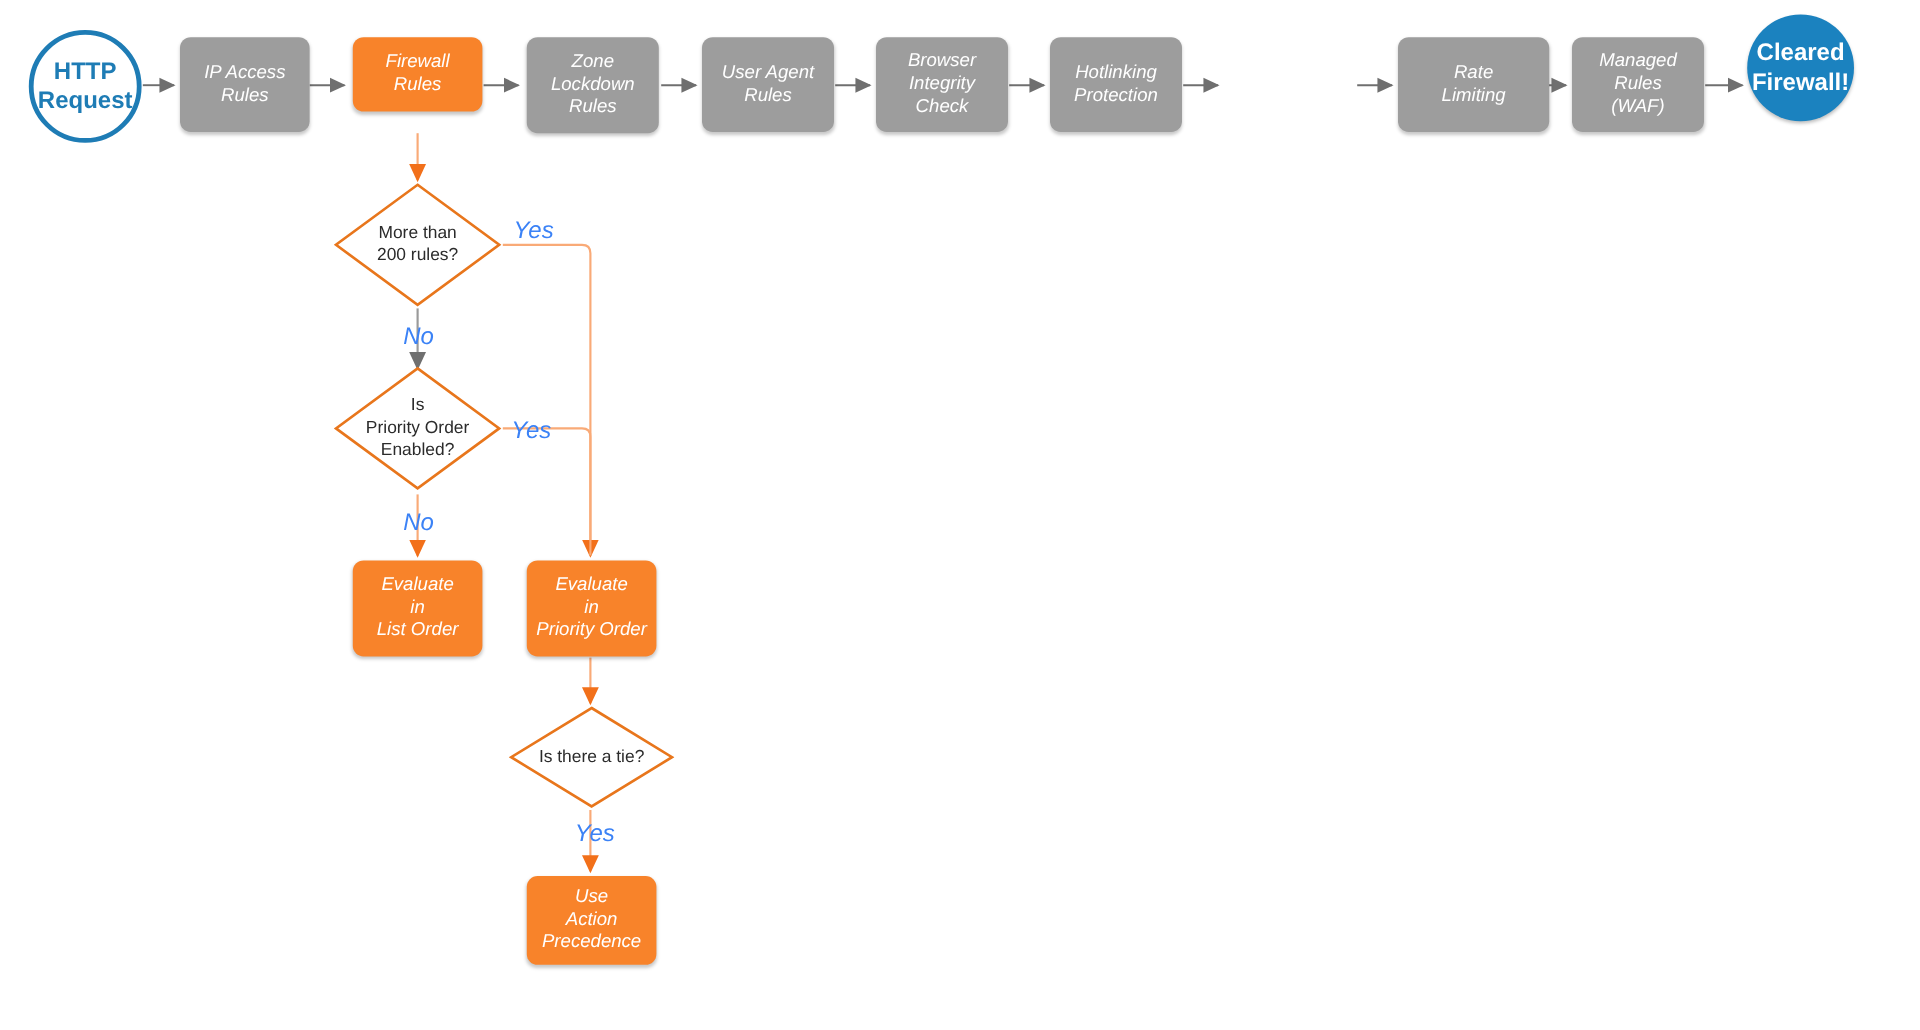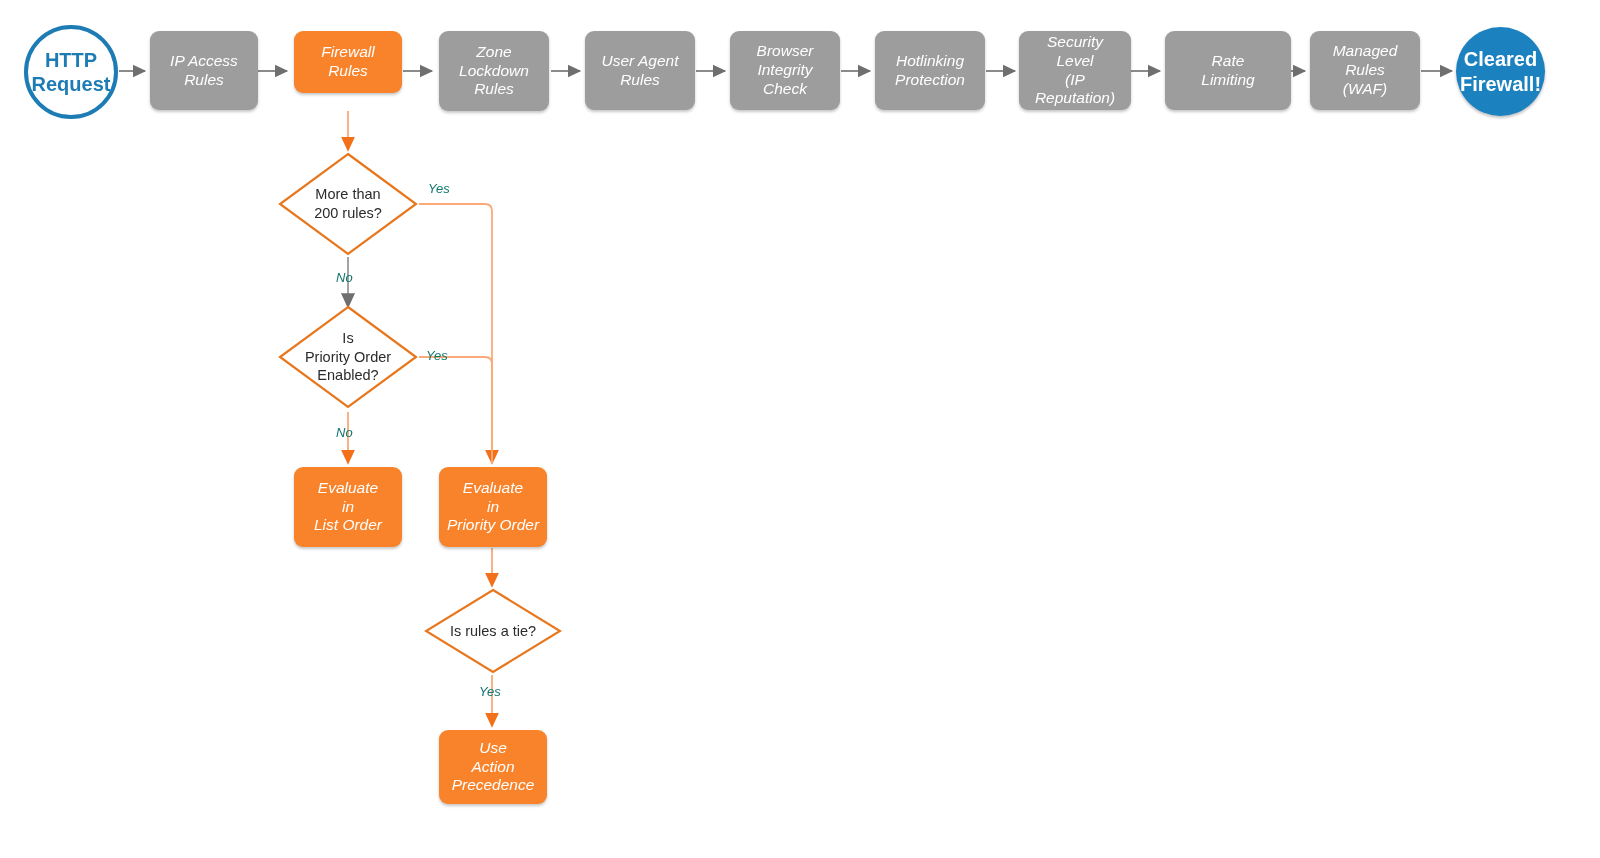--- a/index.html
+++ b/index.html
@@ -80,23 +80,23 @@
     z-index: 2;
     color: #2b2b2b;
     font-size: 14.5px;
     font-style: normal;
     line-height: 1.3;
     width: 100%;
   }
 
   .edge-label {
     position: absolute;
-    font-size: 13px;
+    font-size: 20px;
     font-style: italic;
-    color: #0f766e;
+    color: #3b82f6;
     white-space: nowrap;
   }
 </style>
 </head>
 <body>
 
 <div id="canvas">
 
   <svg id="wires" viewBox="0 0 1600 858">
     <defs>
@@ -160,33 +160,30 @@
   </div>
 
   <div class="node proc grey" style="left:730px; top:31px; width:110px; height:79px;">
     <span>Browser<br>Integrity<br>Check</span>
   </div>
 
   <div class="node proc grey" style="left:875px; top:31px; width:110px; height:79px;">
     <span>Hotlinking<br>Protection</span>
   </div>
 
-  <div class="node proc grey" style="left:1019px; top:31px; width:112px; height:79px;">
-    <span>Security<br>Level<br>(IP Reputation)</span>
-  </div>
 
   <div class="node proc grey" style="left:1165px; top:31px; width:126px; height:79px;">
     <span>Rate<br>Limiting</span>
   </div>
 
   <div class="node proc grey" style="left:1310px; top:31px; width:110px; height:79px;">
     <span>Managed<br>Rules<br>(WAF)</span>
   </div>
 
-  <div class="node terminator end" style="left:1456px; top:27px; width:89px; height:89px;">
+  <div class="node terminator end" style="left:1456px; top:12px; width:89px; height:89px;">
     <span>Cleared Firewall!</span>
   </div>
 
   <div class="node diamond" style="left:278px; top:152px; width:140px; height:104px;">
     <svg class="dwrap" viewBox="0 0 140 104" preserveAspectRatio="none">
       <polygon points="70,2 138,52 70,102 2,52" fill="#ffffff" stroke="#e8761c" stroke-width="2.2"></polygon>
     </svg>
     <span class="dlabel">More than<br>200 rules?</span>
   </div>
 
@@ -194,21 +191,21 @@
     <svg class="dwrap" viewBox="0 0 140 104" preserveAspectRatio="none">
       <polygon points="70,2 138,52 70,102 2,52" fill="#ffffff" stroke="#e8761c" stroke-width="2.2"></polygon>
     </svg>
     <span class="dlabel">Is<br>Priority Order<br>Enabled?</span>
   </div>
 
   <div class="node diamond" style="left:424px; top:588px; width:138px; height:86px;">
     <svg class="dwrap" viewBox="0 0 138 86" preserveAspectRatio="none">
       <polygon points="69,2 136,43 69,84 2,43" fill="#ffffff" stroke="#e8761c" stroke-width="2.2"></polygon>
     </svg>
-    <span class="dlabel">Is rules a tie?</span>
+    <span class="dlabel">Is there a tie?</span>
   </div>
 
   <div class="node proc orange" style="left:294px; top:467px; width:108px; height:80px;">
     <span>Evaluate<br>in<br>List Order</span>
   </div>
 
   <div class="node proc orange" style="left:439px; top:467px; width:108px; height:80px;">
     <span>Evaluate<br>in<br>Priority Order</span>
   </div>
 

